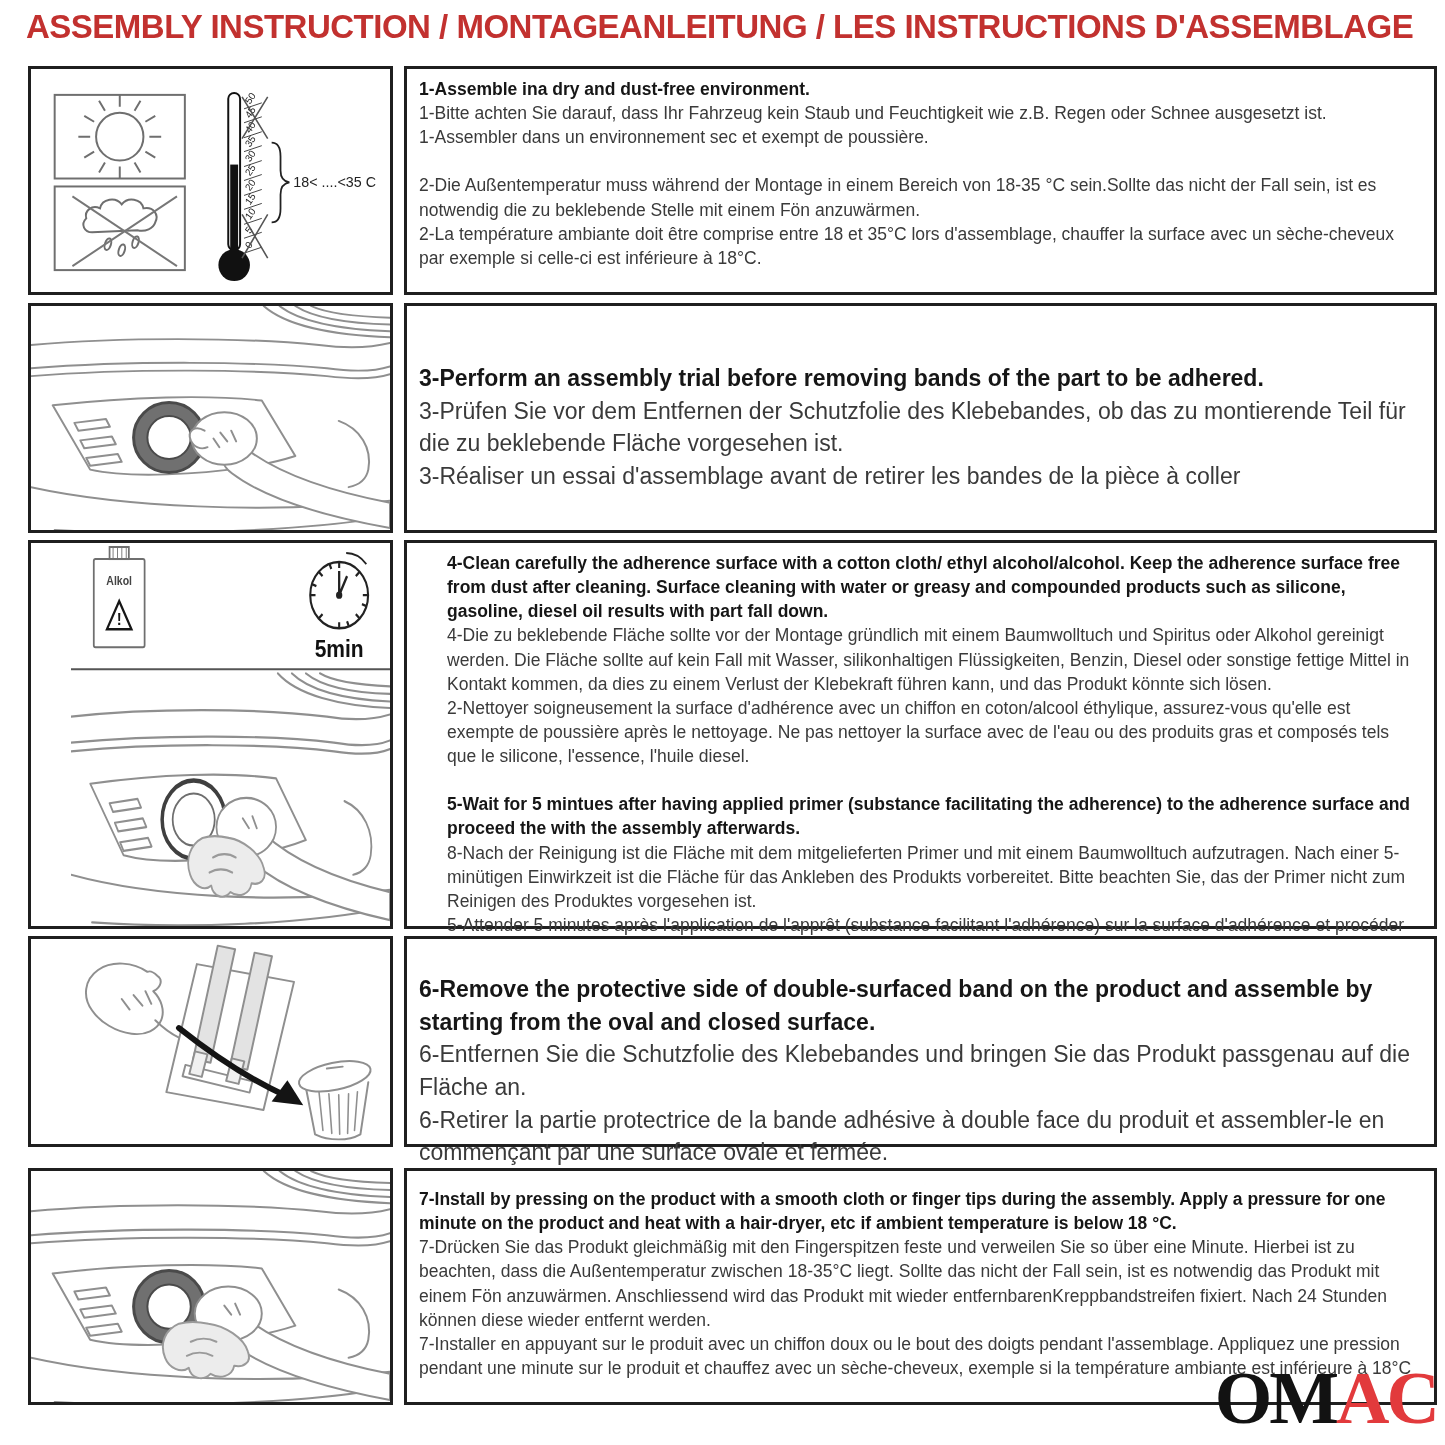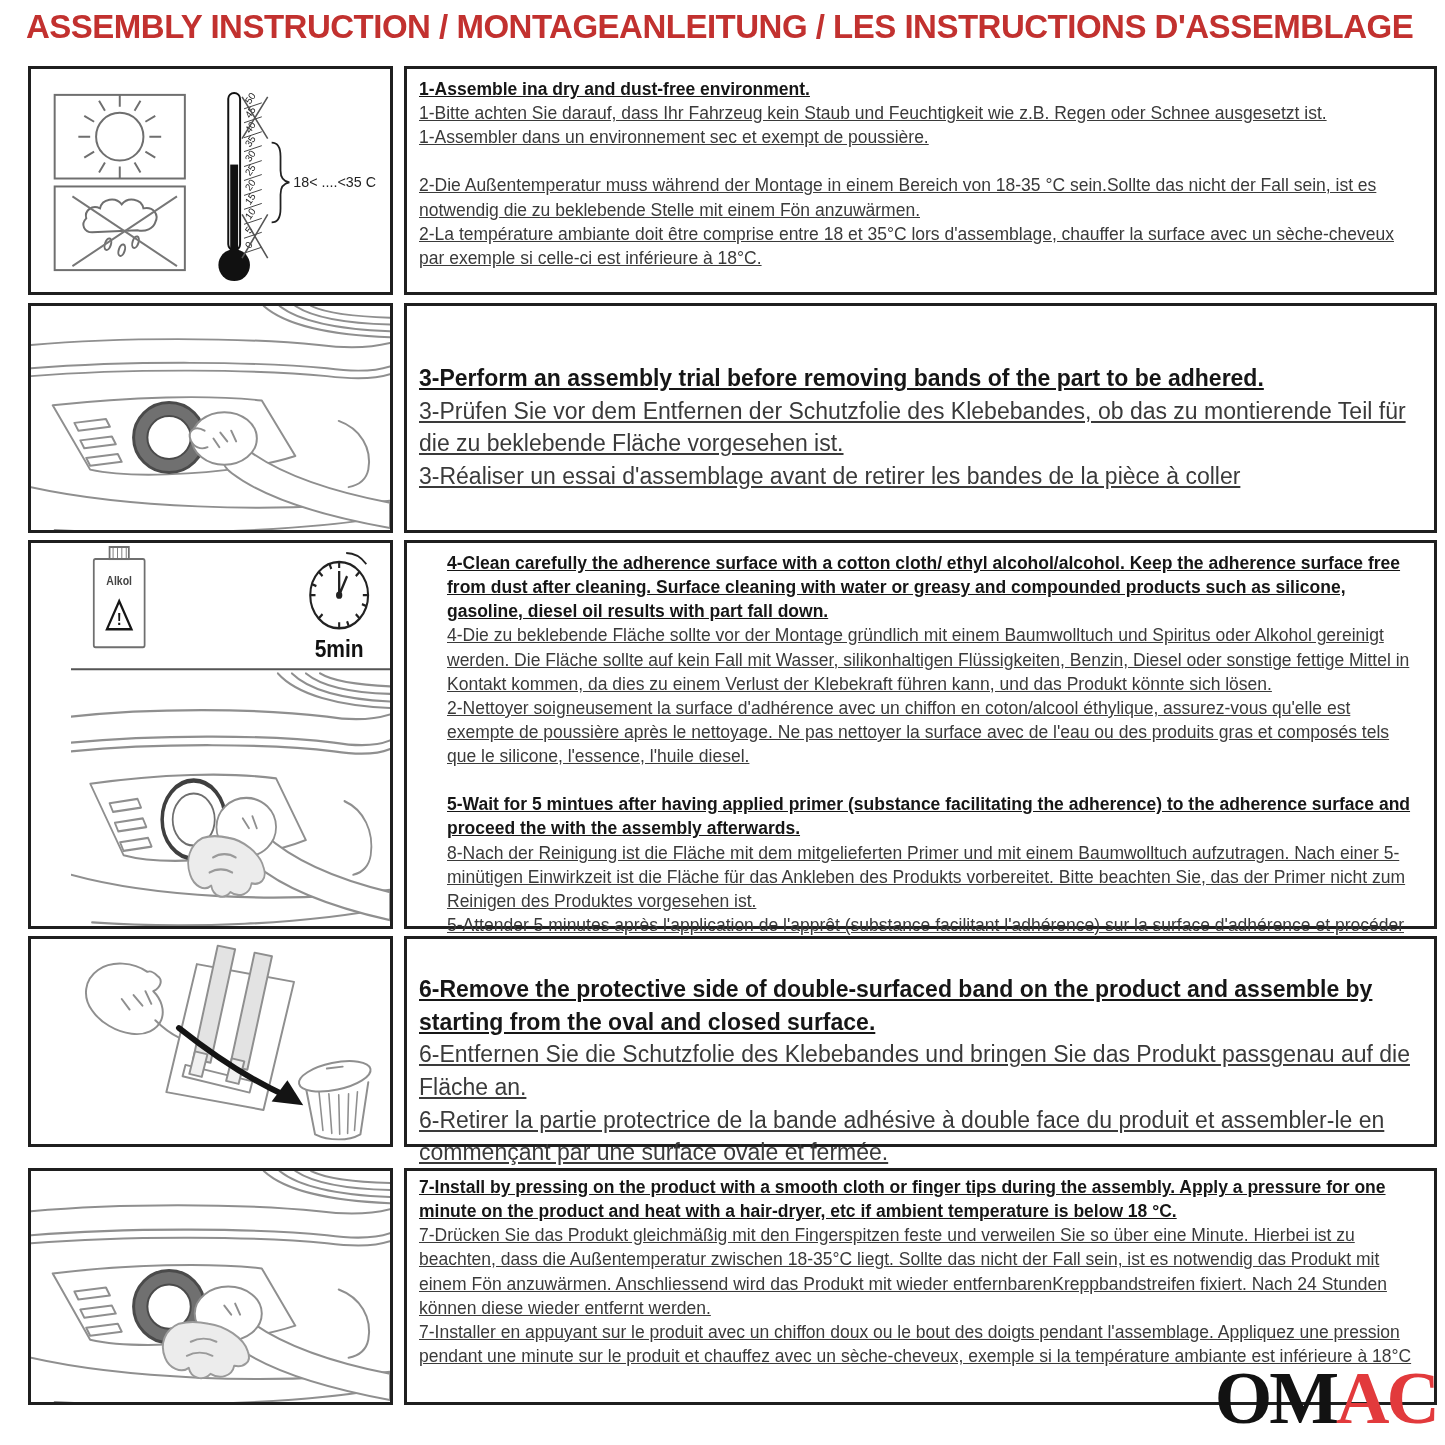--- a/index.html
+++ b/index.html
@@ -19,23 +19,23 @@
     position:absolute;left:404px;width:1033px;border:3px solid #1f1f1f;background:#fff;box-sizing:border-box;
     padding:8px 14px 6px 12px;
   }
   .r1{top:66px;height:229px;}
   .r2{top:303px;height:230px;}
   .r3{top:540px;height:389px;padding-left:40px;}
   .r4{top:936px;height:211px;}
   .r5{top:1168px;height:237px;}
   .txtbox.r2{padding-top:56px;}
   .txtbox.r4{padding-top:34px;}
-  .txtbox.r5{padding-top:4px;}
+  .txtbox.r5{padding-top:16px;}
   .imgbox svg{display:block;width:100%;height:100%;}
-  p{margin:0;text-decoration:underline;}
+  p{margin:0;}
   .size-s p{font-size:17.5px;line-height:1.38;}
   .size-l p{font-size:23px;line-height:1.42;}
   .step + .step{margin-top:24px;}
   .en{font-weight:bold;color:#161616;}
   .de,.fr{color:#3a3a3a;}
   .logo{
     position:absolute;right:8px;bottom:10px;
     font-family:Liberation Serif, serif;font-weight:bold;
     font-size:74px;line-height:1;letter-spacing:-3px;white-space:nowrap;
   }

